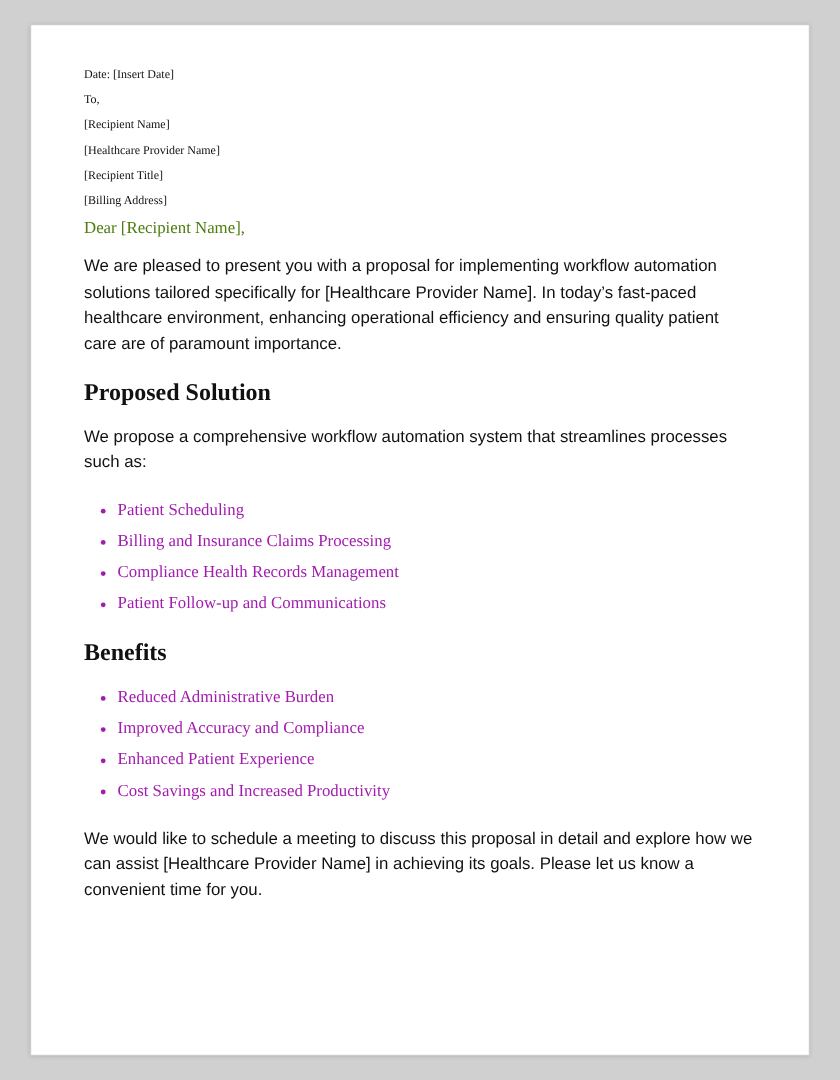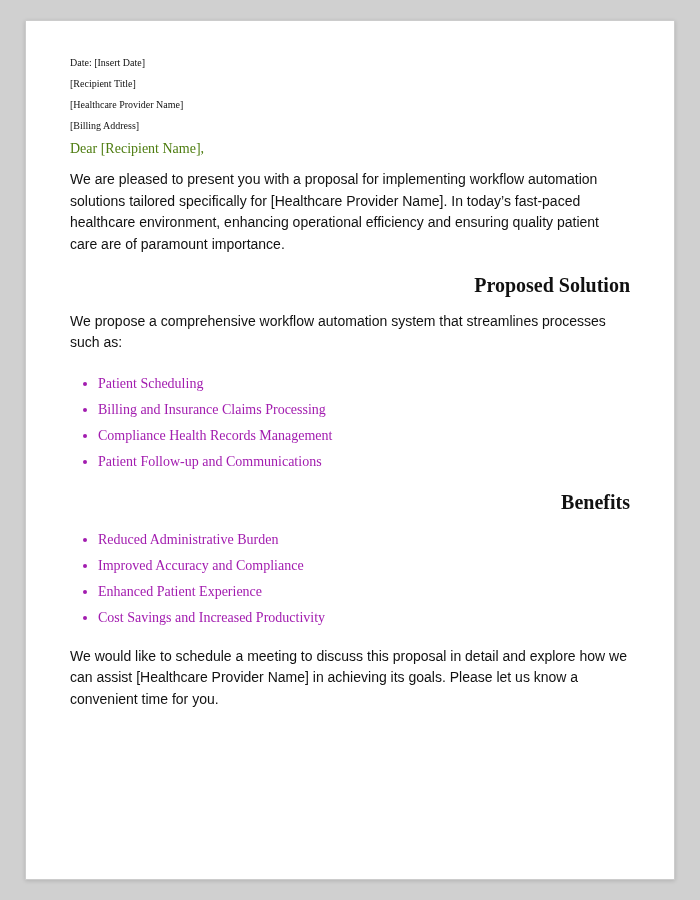--- a/index.html
+++ b/index.html
@@ -58,21 +58,20 @@
       font-family: Liberation Sans, sans-serif;
     }
 
     .section-heading {
       font-size: 20px;
       font-weight: bold;
       font-family: Georgia, serif;
       color: #111;
       margin-top: 18px;
       margin-bottom: 14px;
-      text-align: right;
     }
 
     .bullet-list {
       margin-left: 28px;
       margin-bottom: 16px;
       font-size: 14px;
       color: #a21caf;
       font-family: Georgia, serif;
       line-height: 1.7;
     }
@@ -82,25 +81,27 @@
     }
   </style>
 </head>
 <body>
 
 <div class="document">
 
 
   <p class="meta-line">Date: [Insert Date]</p>
 
+  <p class="meta-line">To,</p>
 
+  <p class="meta-line">[Recipient Name]</p>
+
+  <p class="meta-line">[Healthcare Provider Name]</p>
 
   <p class="meta-line">[Recipient Title]</p>
-
-  <p class="meta-line">[Healthcare Provider Name]</p>
 
   <p class="meta-line">[Billing Address]</p>
 
   <p class="salutation">Dear [Recipient Name],</p>
 
   <p class="body-para">We are pleased to present you with a proposal for implementing workflow automation solutions tailored specifically for [Healthcare Provider Name]. In today’s fast-paced healthcare environment, enhancing operational efficiency and ensuring quality patient care are of paramount importance.</p>
 
   <h2 class="section-heading">Proposed Solution</h2>
 
   <p class="body-para">We propose a comprehensive workflow automation system that streamlines processes such as:</p>

